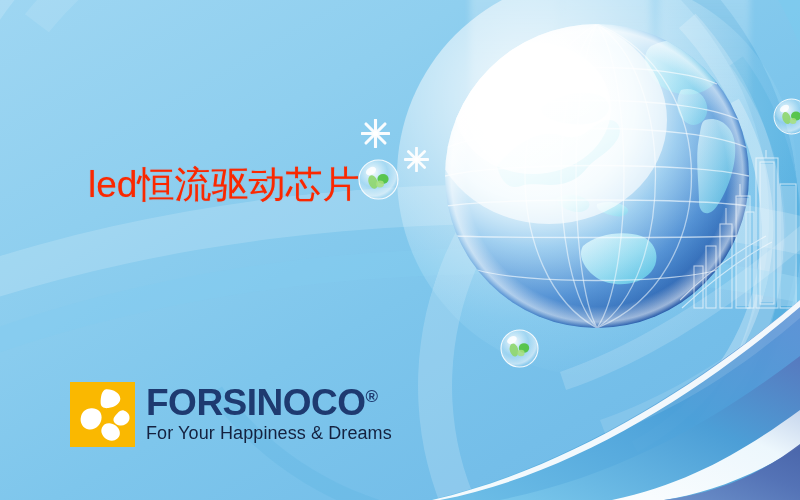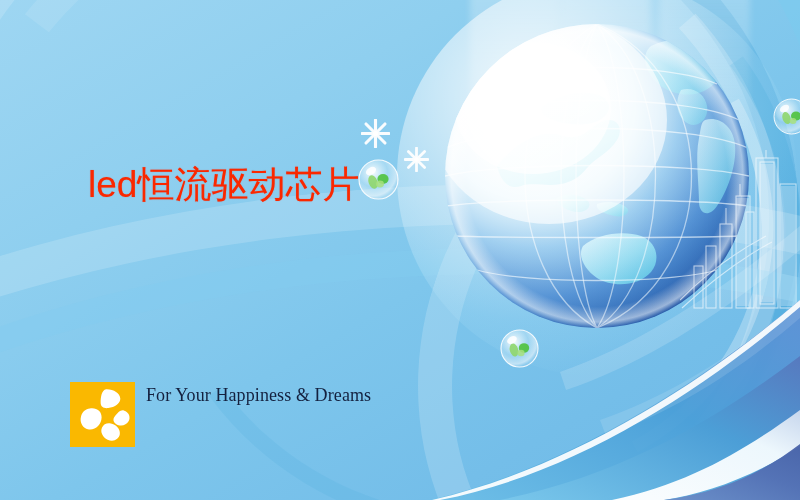--- a/index.html
+++ b/index.html
@@ -195,21 +195,20 @@
     vertical-align: super;
     line-height: 1;
   }
   #logo-tagline {
     display: block;
     font-size: 18px;
     line-height: 22px;
     color: #14213F;
     letter-spacing: 0.1px;
     white-space: nowrap;
-    font-family: Liberation Serif, serif;
   }
 </style>
 </head>
 <body>
 
 <div id="banner">
 
   <div class="swirl swirl-a"></div>
   <div class="swirl swirl-b"></div>
   <div class="swirl swirl-c"></div>
@@ -445,17 +444,18 @@
           <path d="M53.5 27 C58.5 28 61 33 59 37.5 C57 42 51 43.5 46.5 41
                    C43.5 39.3 43 36.5 45 33.5 C47.5 29.8 50 26.4 53.5 27 Z" transform="rotate(4 32.5 32.5)"></path>
           <path d="M40 41 C46 41.5 51 46 50.5 51.5 C50 57 44 60 38.5 57.5
                    C33.5 55.2 30.5 50 32.5 45.5 C33.8 42.5 36.5 40.8 40 41 Z" transform="rotate(2 32.5 32.5)"></path>
           <path d="M20 26 C26.5 25 32 29 31.5 35.5 C31 42.5 25 48 18.5 47
                    C12.5 46 9 40 11 33.5 C12.7 28.2 15.8 26.6 20 26 Z" transform="rotate(-2 32.5 32.5)"></path>
         </g>
       </svg>
     </div>
     <div id="logo-text">
+      <span id="logo-wordmark"><span>FORSINOCO</span><span class="reg">®</span></span>
       <span id="logo-tagline">For Your Happiness &amp; Dreams</span>
     </div>
   </div>
 
 </div>
 
 </body></html>

